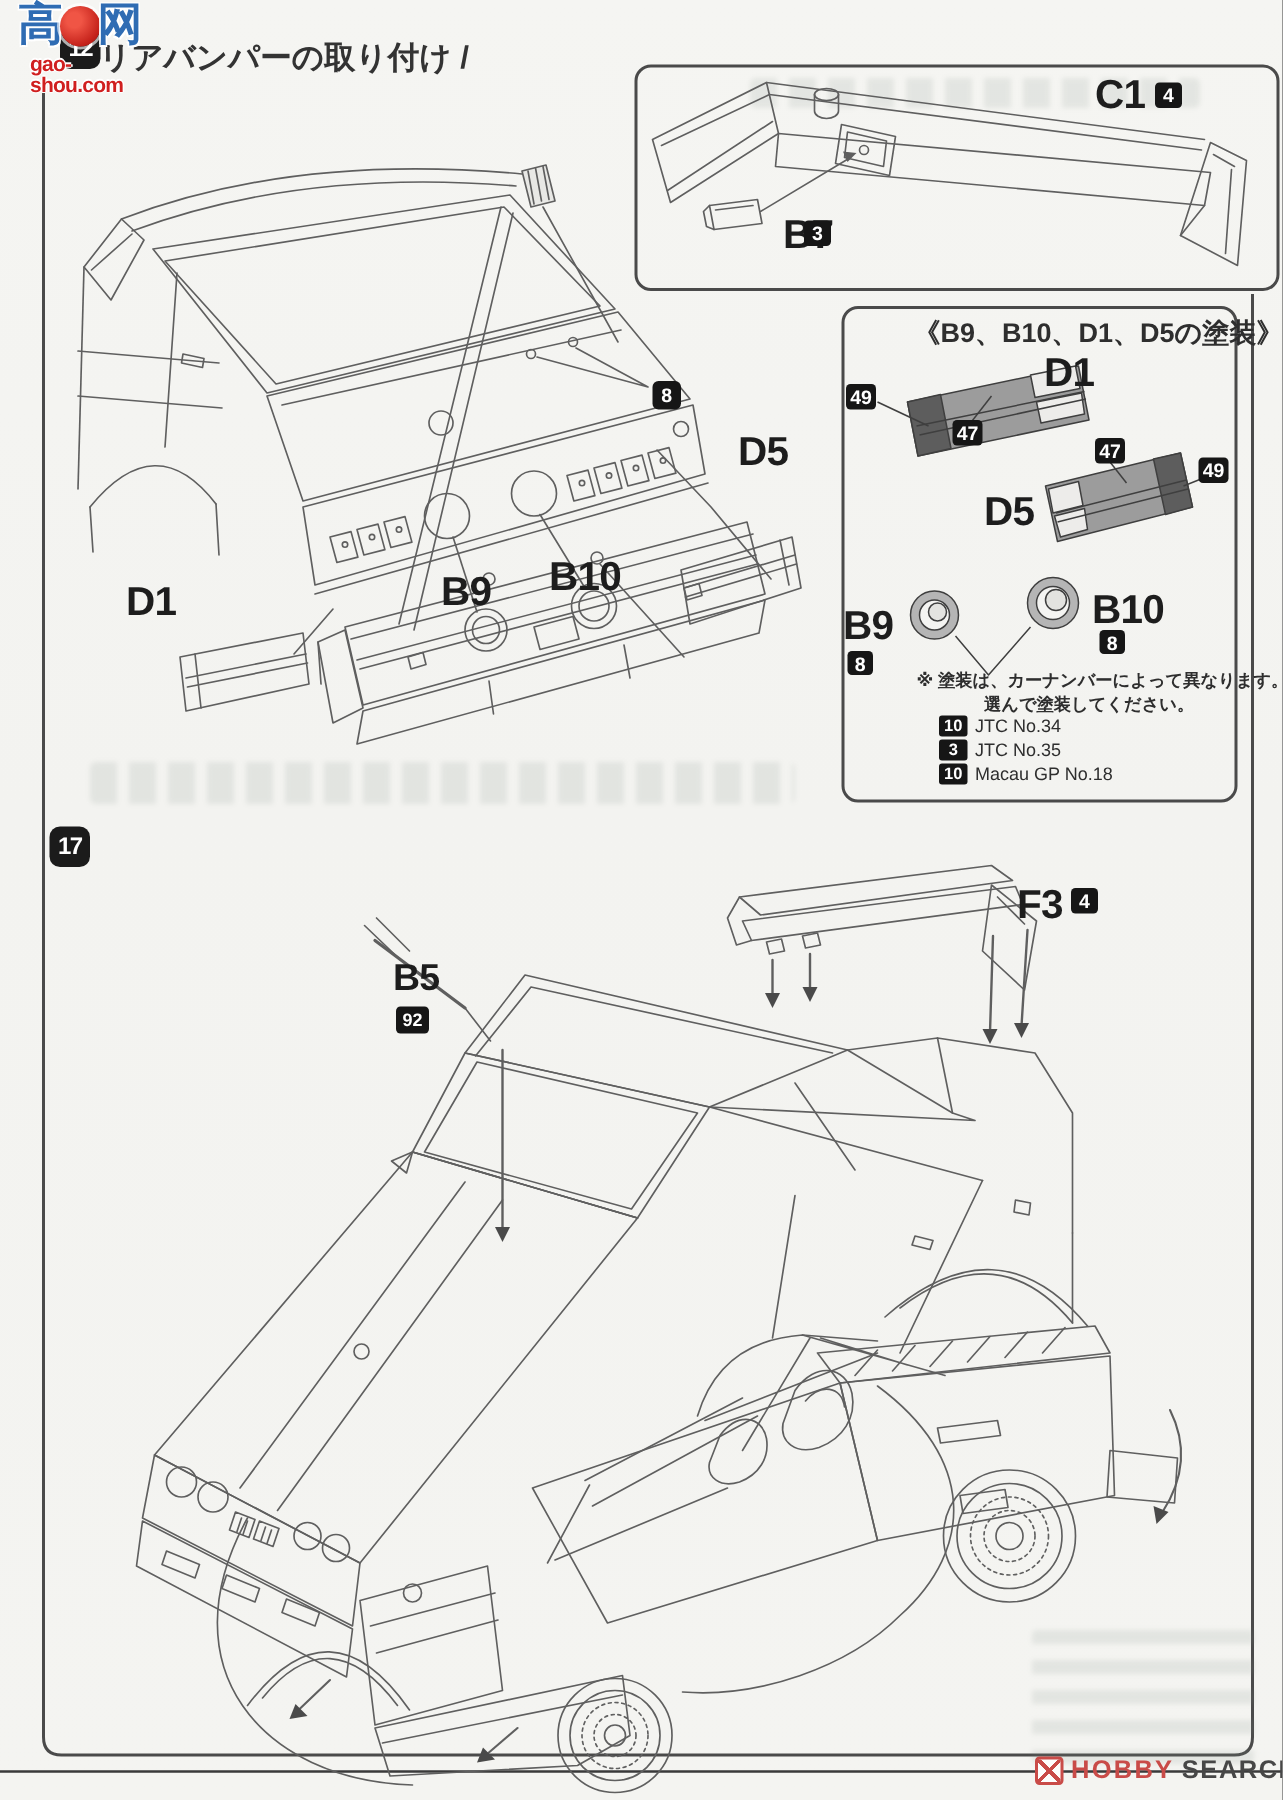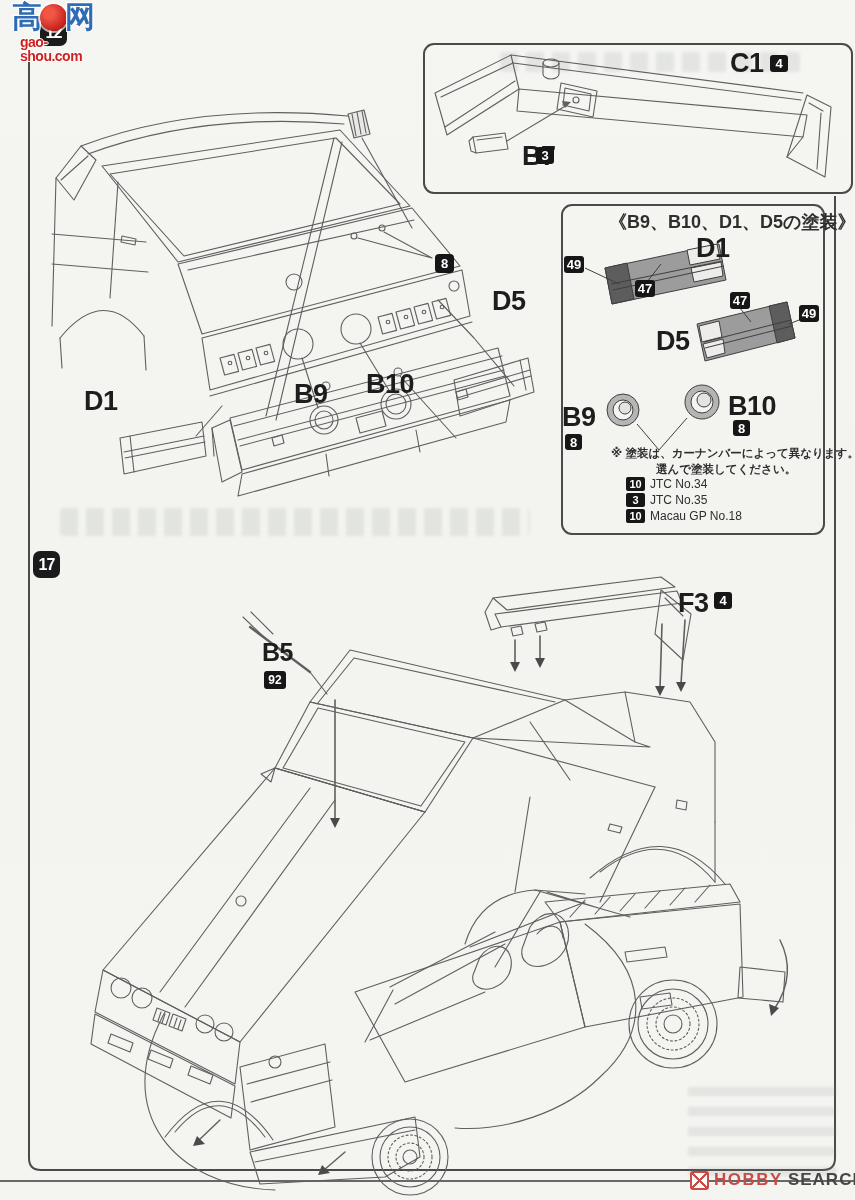--- a/index.html
+++ b/index.html
@@ -78,20 +78,21 @@
   <svg class="abs" style="left:0;top:0;" width="855" height="1200" viewBox="0 0 855 1200">
     <path d="M29,62 V1158 Q29,1170 41,1170 H823 Q835,1170 835,1158 V196" fill="none" stroke="#4a4a4a" stroke-width="2"></path>
     <line x1="0" y1="1181" x2="855" y2="1181" stroke="#3a3a3a" stroke-width="1.6"></line>
   </svg>
 
   <div class="abs ghost" style="left:60px;top:508px;width:470px;height:28px;"></div>
   <div class="abs ghost" style="left:500px;top:52px;width:300px;height:20px;"></div>
   <div class="abs ghost block" style="left:688px;top:1086px;width:148px;height:90px;"></div>
 
   <div class="abs step-badge" style="left:40px;top:19px;">12</div>
+  <div class="abs title" style="left:66px;top:24px;">リアバンパーの取り付け /</div>
 
   <svg class="abs" style="left:26px;top:86px;" width="548" height="460" viewBox="0 0 548 460">
     <g fill="none" stroke="#5f5f5f" stroke-width="1.1" stroke-linejoin="round" stroke-linecap="round">
 
       <path d="M30,92 L55,60 L70,74 L48,114 Z"></path>
         <path d="M35,94 L62,70"></path>
       <path d="M55,60 Q170,16 322,30"></path>
         <path d="M62,68 Q175,26 318,38"></path>
 
       <path d="M76,80 L314,44 L384,120 L152,176 Z"></path>

